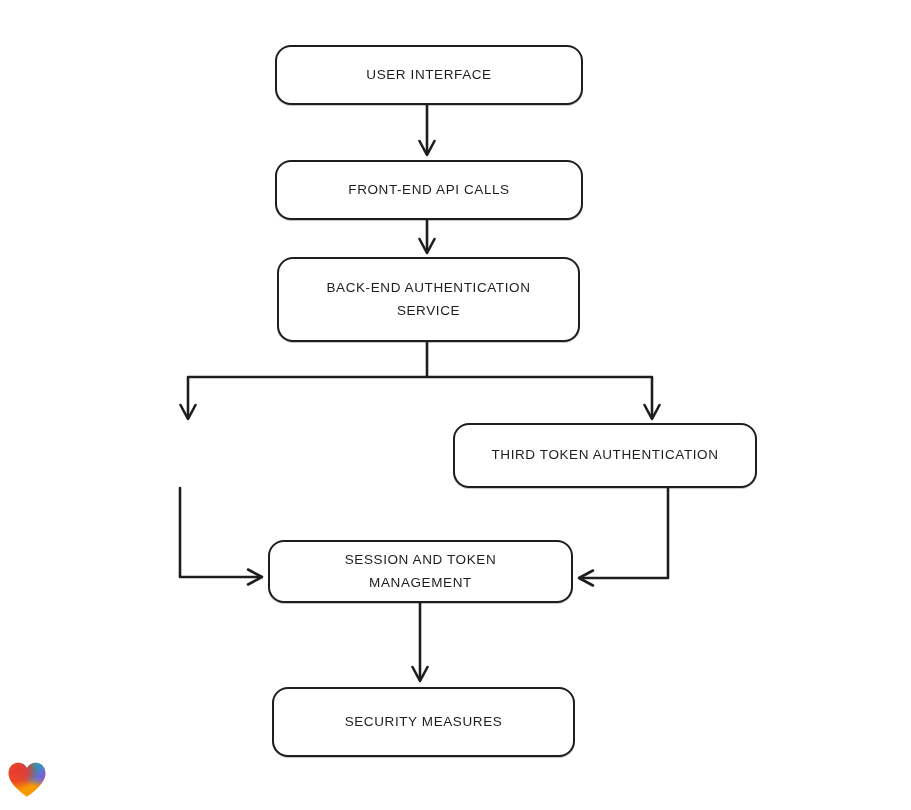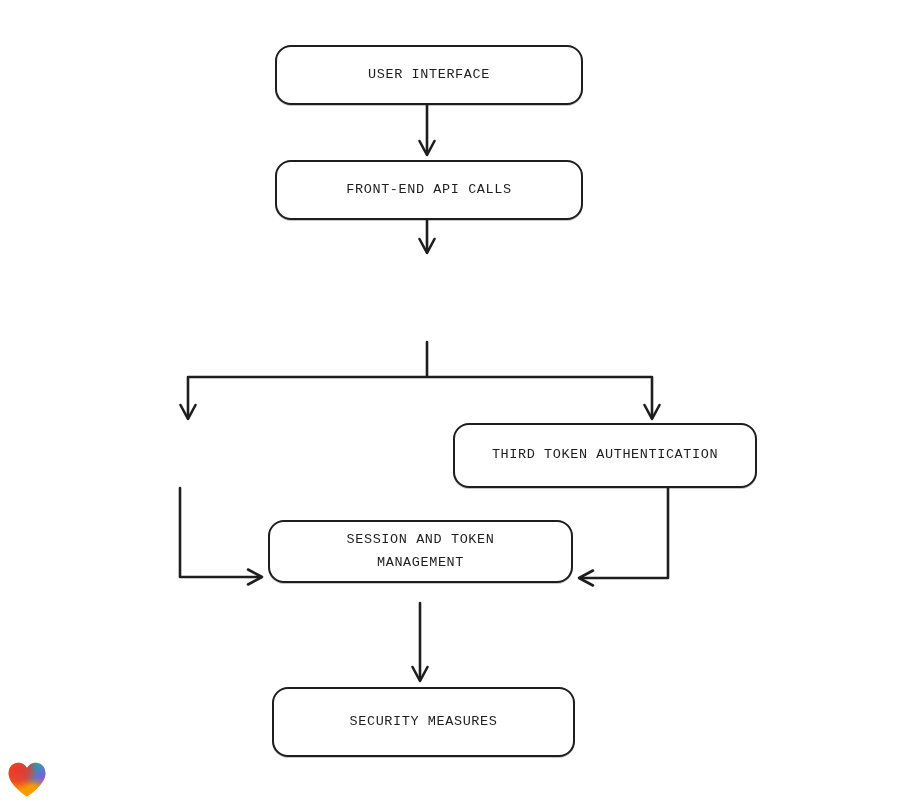--- a/index.html
+++ b/index.html
@@ -6,21 +6,21 @@
     margin: 0;
     padding: 0;
     background: #ffffff;
   }
   .canvas {
     position: relative;
     width: 911px;
     height: 810px;
     background: #ffffff;
     overflow: hidden;
-    font-family: Liberation Mono, monospace;
+    font-family: Liberation Sans, sans-serif;
   }
   .edges {
     position: absolute;
     left: 0;
     top: 0;
     pointer-events: none;
   }
   .node {
     position: absolute;
     box-sizing: border-box;
@@ -37,21 +37,21 @@
     letter-spacing: 0.6px;
     line-height: 1.65;
     box-shadow: 0 1px 0 rgba(30,30,30,0.25);
   }
   
   #n-ui        { left: 275px; top: 45px;  width: 308px; height: 60px; }
   #n-frontend  { left: 275px; top: 160px; width: 308px; height: 60px; }
   #n-backend   { left: 277px; top: 257px; width: 303px; height: 85px; }
   #n-database  { left: 67px;  top: 423px; width: 305px; height: 65px; }
   #n-thirdparty{ left: 453px; top: 423px; width: 304px; height: 65px; }
-  #n-session   { left: 268px; top: 520px; width: 305px; height: 63px; }
+  #n-session   { left: 268px; top: 540px; width: 305px; height: 63px; }
   #n-security  { left: 272px; top: 687px; width: 303px; height: 70px; }
 
   .logo {
     position: absolute;
     left: 8px;
     top: 761px;
     width: 38px;
     height: 38px;
     display: block;
     cursor: pointer;
@@ -87,20 +87,24 @@
   </svg>
 
   <div class="node" id="n-ui">
     <span>USER INTERFACE</span>
   </div>
 
   <div class="node" id="n-frontend">
     <span>FRONT-END API CALLS</span>
   </div>
 
+  <div class="node" id="n-backend">
+    <span>BACK-END AUTHENTICATION</span>
+    <span>SERVICE</span>
+  </div>
 
 
   <div class="node" id="n-thirdparty">
     <span>THIRD TOKEN AUTHENTICATION</span>
   </div>
 
   <div class="node" id="n-session">
     <span>SESSION AND TOKEN</span>
     <span>MANAGEMENT</span>
   </div>

